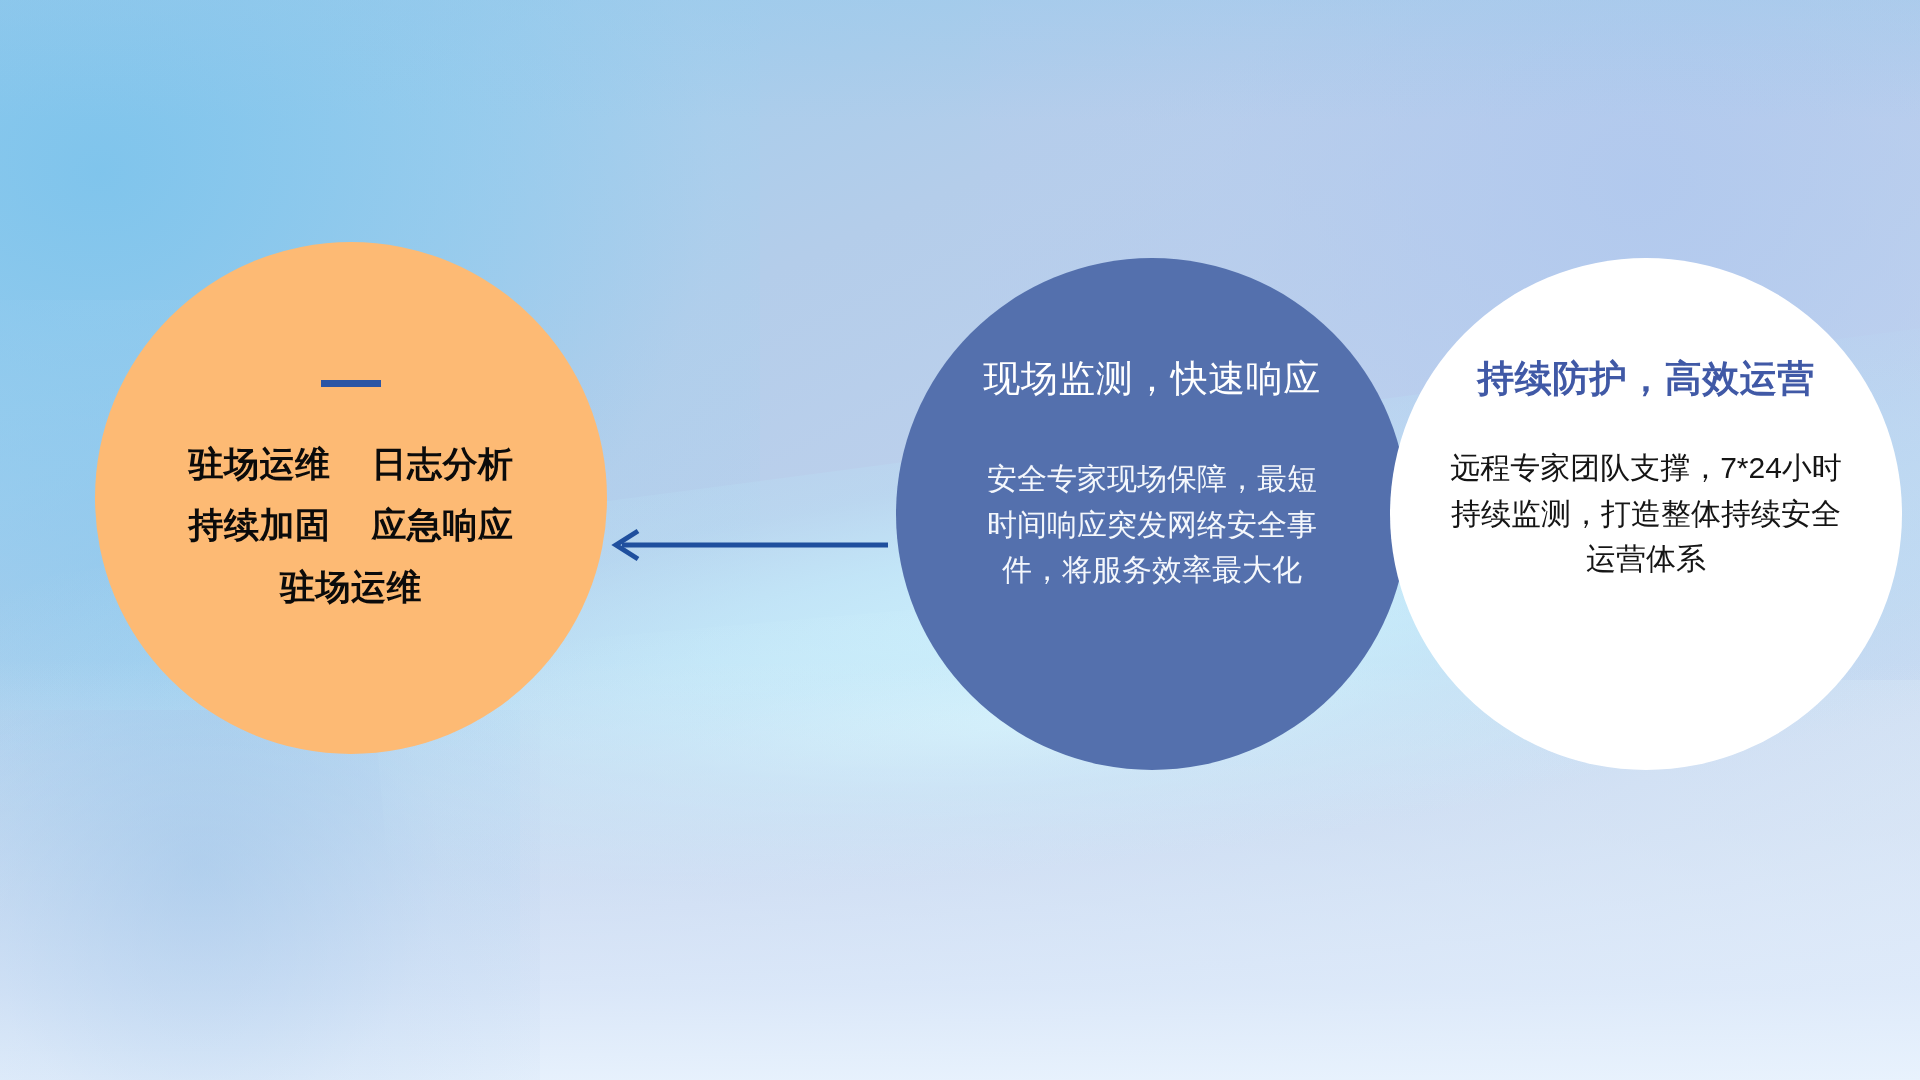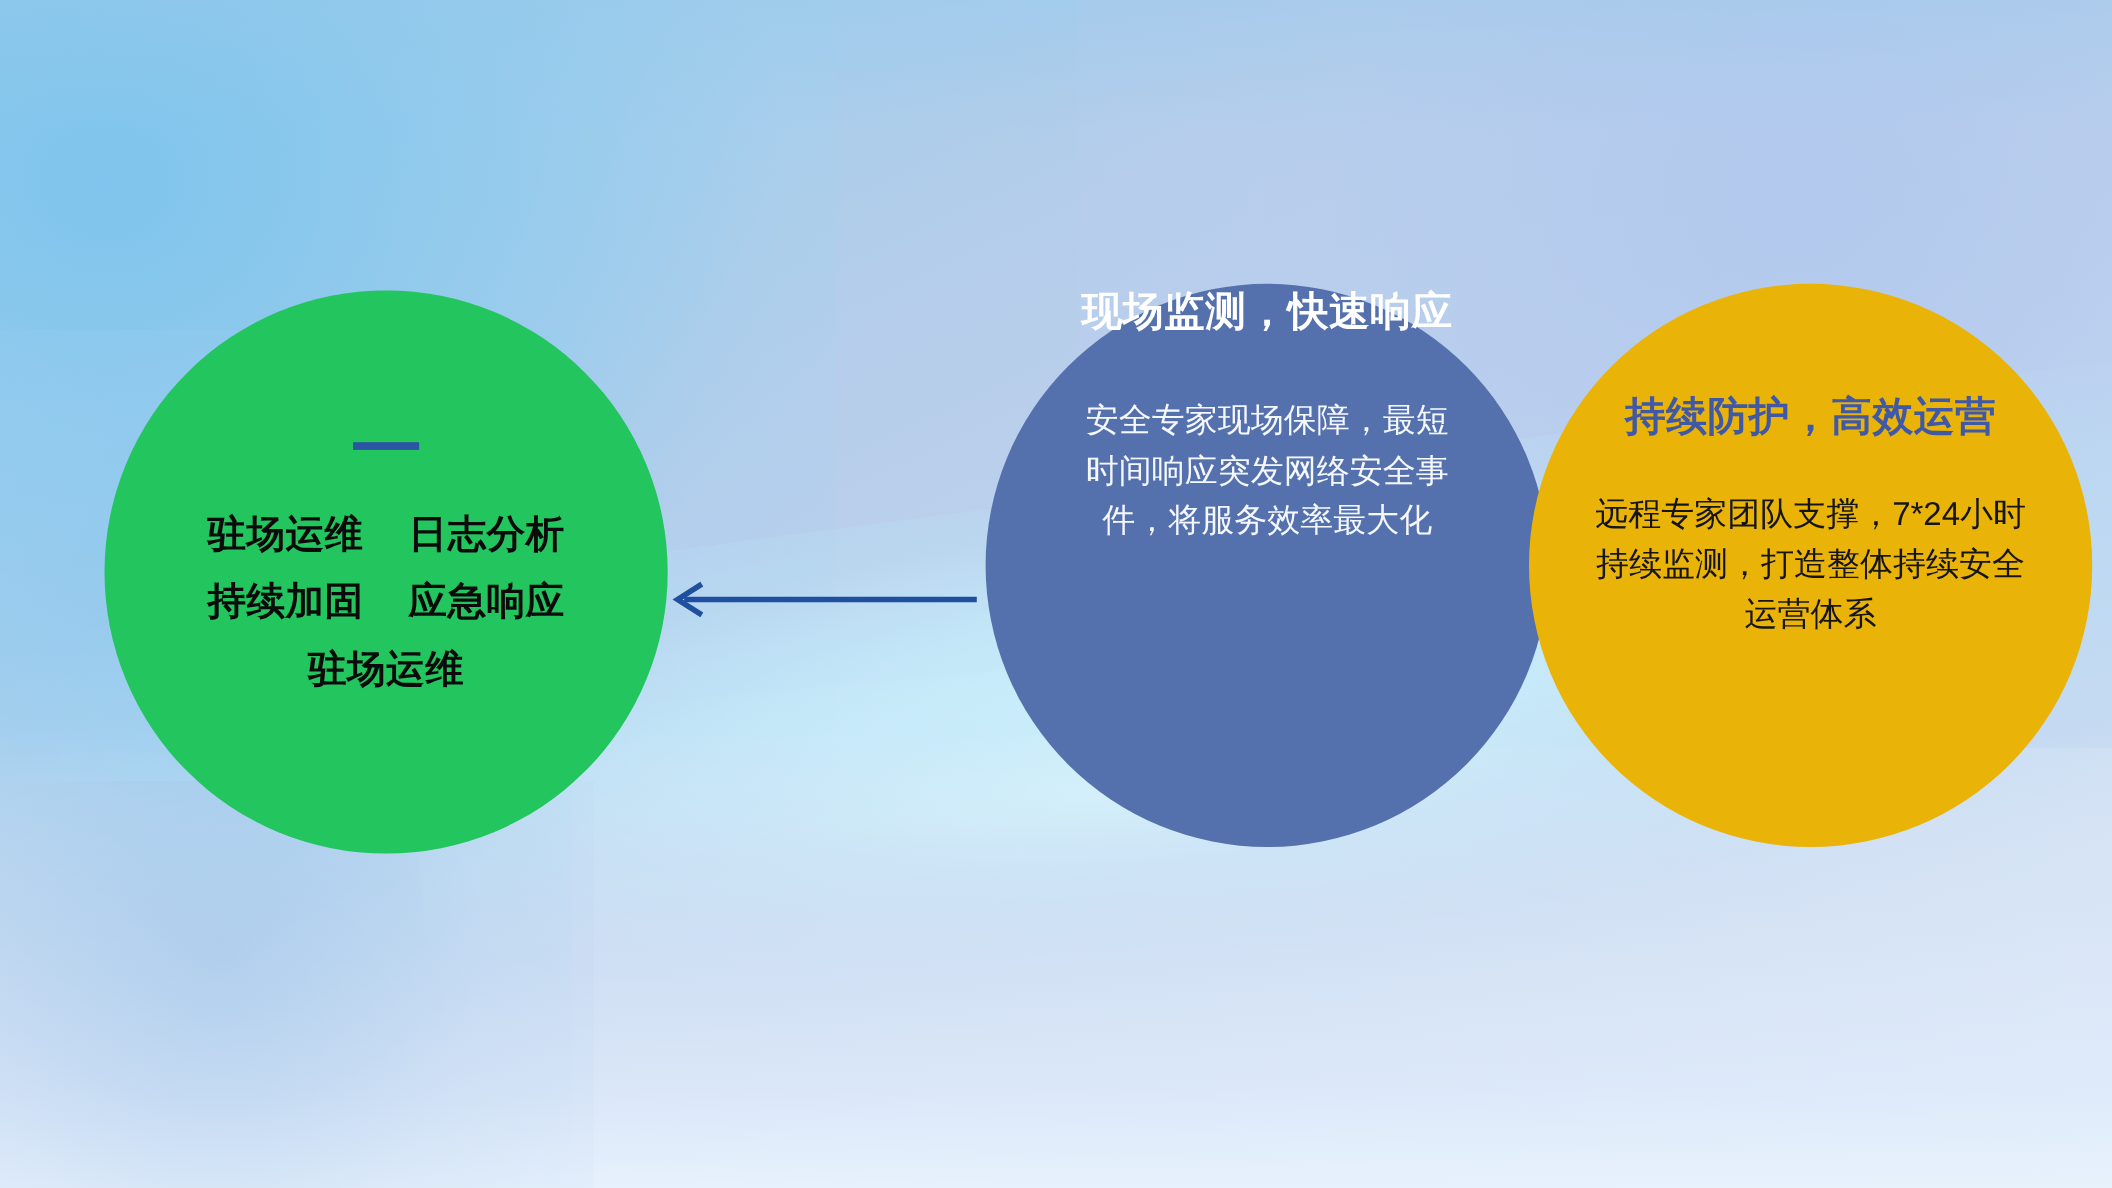--- a/index.html
+++ b/index.html
@@ -124,23 +124,23 @@
     border-radius: 50%;
     box-sizing: border-box;
     display: flex;
     flex-direction: column;
     align-items: center;
     justify-content: flex-start;
   }
 
   
   #circle-left {
-    left: 95px; top: 264px;
+    left: 95px; top: 242px;
     width: 512px; height: 512px;
-    background: #22c55e;
+    background: #fdba74;
     box-shadow: 0 0 0 0 rgba(0,0,0,0);
   }
   .left-dash {
     width: 60px; height: 7px;
     background: #2a55a5;
     margin-top: 138px;
   }
   .left-lines {
     margin-top: 46px;
     text-align: center;
@@ -152,41 +152,42 @@
   }
   .left-lines .row { white-space: pre; }
 
   
   #circle-mid {
     left: 896px; top: 258px;
     width: 512px; height: 512px;
     background: #5470ad;
   }
   #circle-mid .card-title {
+    margin-top: 96px;
     color: #ffffff;
-    font-weight: bold;
+    font-weight: normal;
     font-size: 37px;
     letter-spacing: 0.5px;
     white-space: nowrap;
   }
   #circle-mid .card-body {
     margin-top: 52px;
     width: 330px;
     color: #f4f7fc;
     font-size: 30px;
     line-height: 1.52;
     text-align: center;
     font-weight: 400;
   }
 
   
   #circle-right {
     left: 1390px; top: 258px;
     width: 512px; height: 512px;
-    background: #eab308;
+    background: #ffffff;
     z-index: 4;
   }
   #circle-right .card-title {
     margin-top: 96px;
     color: #4059a6;
     font-weight: bold;
     font-size: 37px;
     letter-spacing: 0.5px;
     white-space: nowrap;
   }

